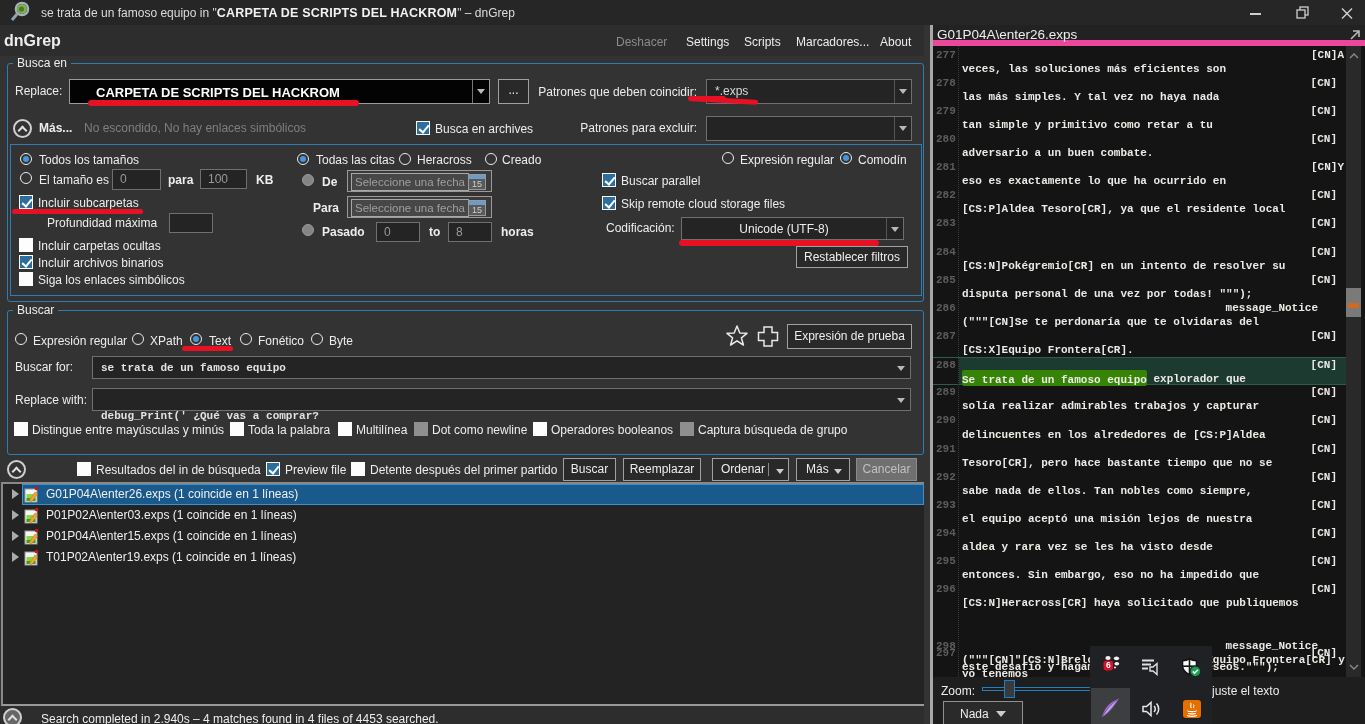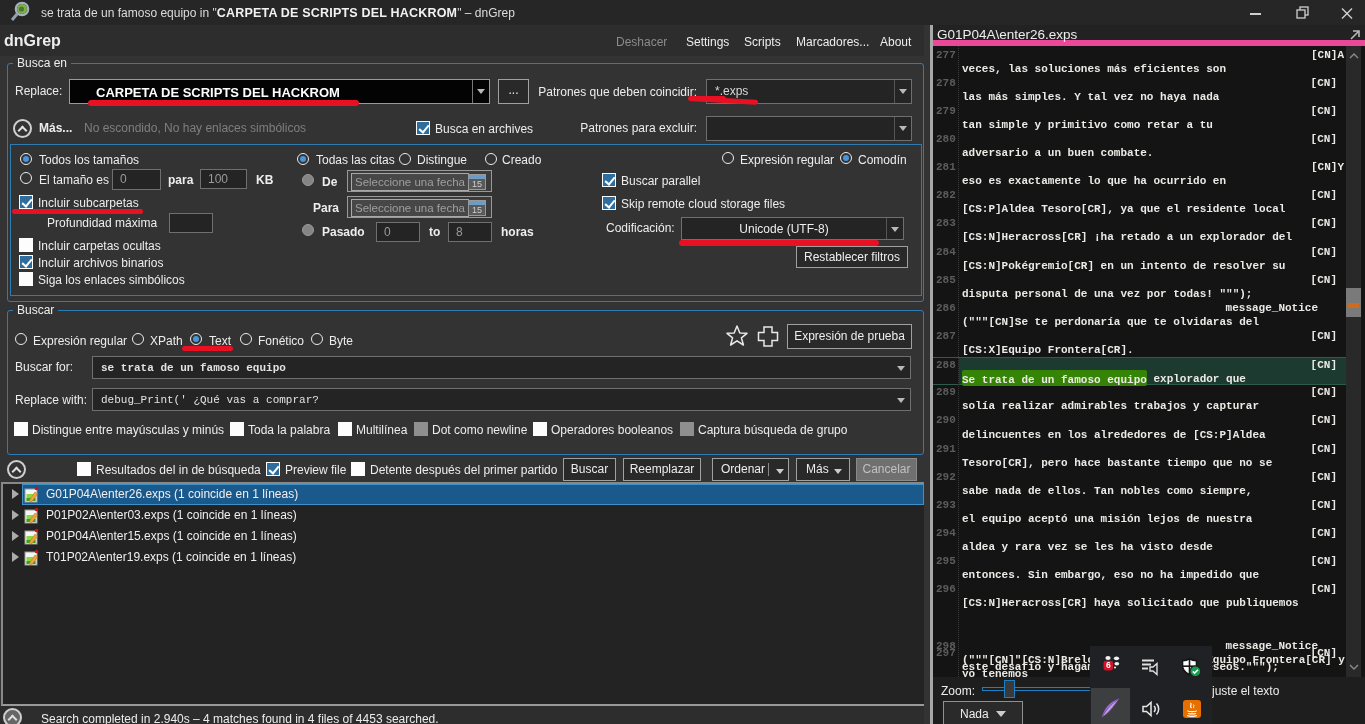--- a/index.html
+++ b/index.html
@@ -141,21 +141,21 @@
   <div class="cb" style="left:19px; top:213px;"></div>
   <div class="lbl" style="left:38px; top:214px;">Incluir carpetas ocultas</div>
   <div class="cb on" style="left:19px; top:230px;"></div>
   <div class="lbl" style="left:38px; top:231px;">Incluir archivos binarios</div>
   <div class="cb" style="left:19px; top:247px;"></div>
   <div class="lbl" style="left:38px; top:248px;">Siga los enlaces simbólicos</div>
 
   <div class="rad on" style="left:297px; top:128px;"></div>
   <div class="lbl" style="left:316px; top:128px;">Todas las citas</div>
   <div class="rad" style="left:399px; top:128px;"></div>
-  <div class="lbl" style="left:417px; top:128px;">Distingue</div>
+  <div class="lbl" style="left:417px; top:128px;">Heracross</div>
   <div class="rad" style="left:485px; top:128px;"></div>
   <div class="lbl" style="left:502px; top:128px;">Creado</div>
   <div class="rad gr" style="left:302px; top:149px;"></div>
   <div class="lbl b" style="left:322px; top:150px;">De</div>
   <div class="dtf" style="left:347px; top:145px;">
         <span class="cal"></span>
       </div>
   <div class="lbl b" style="left:309px; top:176px; width:30px; text-align:right;">Para</div>
   <div class="dtf2" style="left:347px; top:171px;">
         <span class="cal"></span>
@@ -201,21 +201,21 @@
     <path d="M38 3 H46 V8.5 H51.5 V16.5 H46 V22 H38 V16.5 H32.5 V8.5 H38 Z" fill="none" stroke="#e8e8e8" stroke-width="1.5"></path>
   </svg>
   <div class="btn" style="left:787px; top:299px; width:125px; height:25px; line-height:23px;">Expresión de prueba</div>
   <div class="lbl" style="left:15px; top:335px;">Buscar for:</div>
   <div class="combo" style="left:92px; top:331px; width:819px; height:23px;">
     <div class="tx mono" style="font-size:11px; font-weight:bold; top:5px; color:#e2e2e2;">se trata de un famoso equipo</div>
     <div class="arr" style="border-left:none;"></div>
   </div>
   <div class="lbl" style="left:15px; top:368px;">Replace with:</div>
   <div class="combo" style="left:92px; top:363px; width:819px; height:23px;">
-    <div class="tx mono" style="font-size:11px; font-weight:normal; top:5px; color:#e2e2e2;">debug_Print(' ¿Qué vas a comprar?</div>
+    <div class="tx mono" style="font-size:11px; font-weight:bold; top:21px; color:#e2e2e2;">debug_Print(' ¿Qué vas a comprar?</div>
     <div class="arr" style="border-left:none;"></div>
   </div>
   <div class="cb" style="left:14px; top:397px;"></div>
   <div class="lbl" style="left:32px; top:398px;">Distingue entre mayúsculas y minús</div>
   <div class="cb" style="left:230px; top:397px;"></div>
   <div class="lbl" style="left:248px; top:398px;">Toda la palabra</div>
   <div class="cb" style="left:338px; top:397px;"></div>
   <div class="lbl" style="left:356px; top:398px;">Multilínea</div>
   <div class="cb dis" style="left:414px; top:397px;"></div>
   <div class="lbl" style="left:432px; top:398px;">Dot como newline</div>
@@ -334,21 +334,20 @@
           <span class="ct">eso es exactamente lo que ha ocurrido en</span>
         </div>
       <div class="pl" style="top:142.25px;">
           <span class="no">282</span>
           <span class="tag">[CN]</span>
           <span class="ct">[CS:P]Aldea Tesoro[CR], ya que el residente local</span>
         </div>
       <div class="pl" style="top:170.4px;">
           <span class="no">283</span>
           <span class="tag">[CN]</span>
-          <span class="ct">[CS:N]Heracross[CR] ¡ha retado a un explorador del</span>
         </div>
       <div class="pl" style="top:198.55px;">
           <span class="no">284</span>
           <span class="tag">[CN]</span>
           <span class="ct">[CS:N]Pokégremio[CR] en un intento de resolver su</span>
         </div>
       <div class="pl" style="top:226.7px;">
           <span class="no">285</span>
           <span class="tag">[CN]</span>
           <span class="ct">disputa personal de una vez por todas! """);</span>

